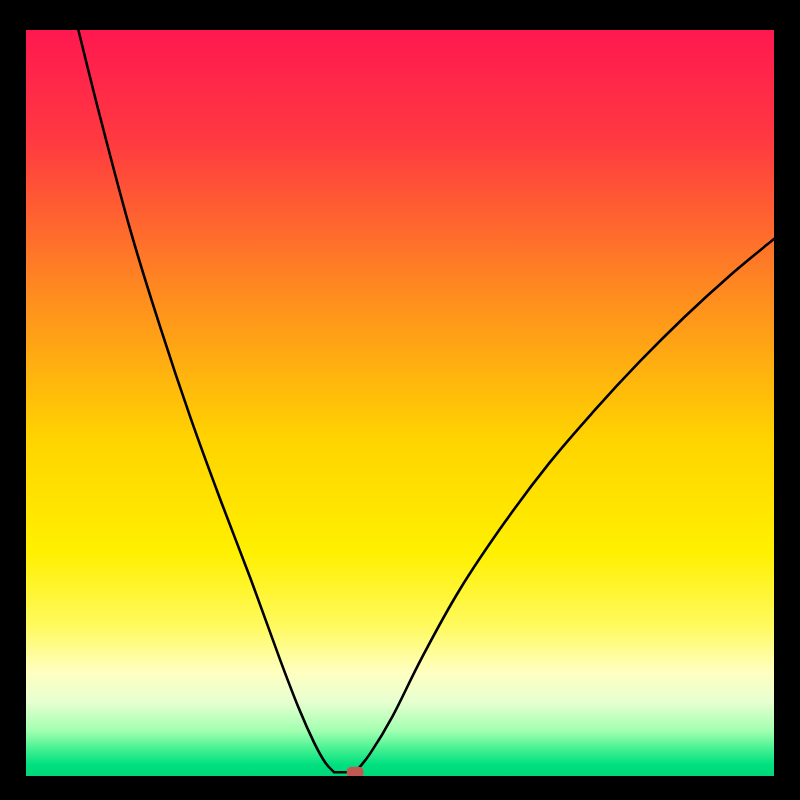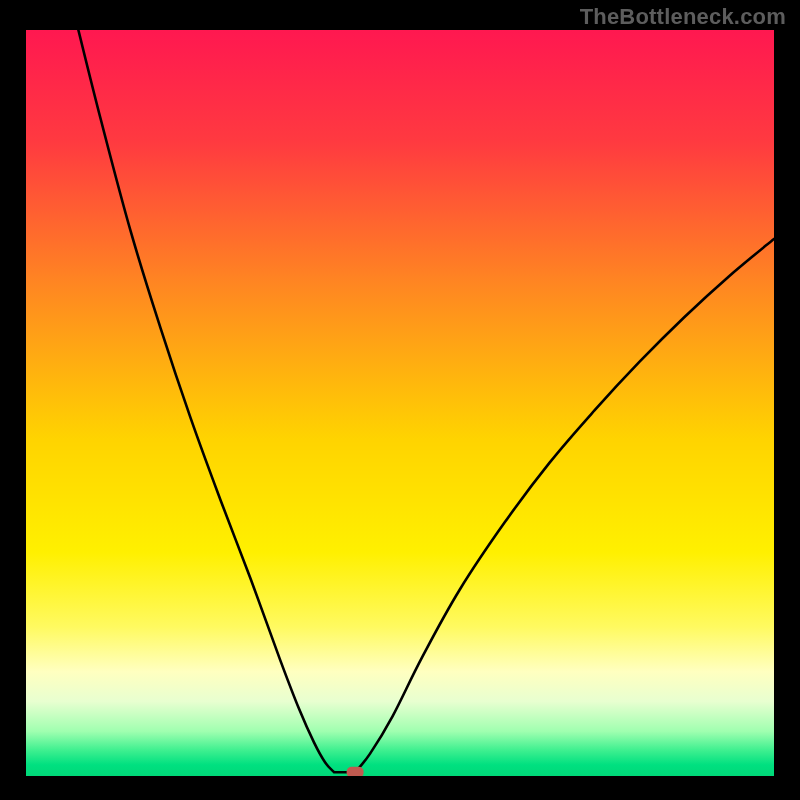--- a/index.html
+++ b/index.html
@@ -41,21 +41,20 @@
     display: block;
     width: 748px;
     height: 746px;
   }
 </style>
 </head>
 <body>
 
 <div class="outer-frame">
 
-  <div class="watermark">TheBottleneck.com</div>
 
   <div class="plot-area">
     <svg viewBox="0 0 748 746">
       <defs>
         <linearGradient id="bg-grad" x1="0" y1="0" x2="0" y2="1">
             <stop offset="0.00%" stop-color="#ff1850"></stop>
             <stop offset="15.00%" stop-color="#ff3a40"></stop>
             <stop offset="35.00%" stop-color="#ff8a20"></stop>
             <stop offset="55.00%" stop-color="#ffd400"></stop>
             <stop offset="70.00%" stop-color="#fff000"></stop>

